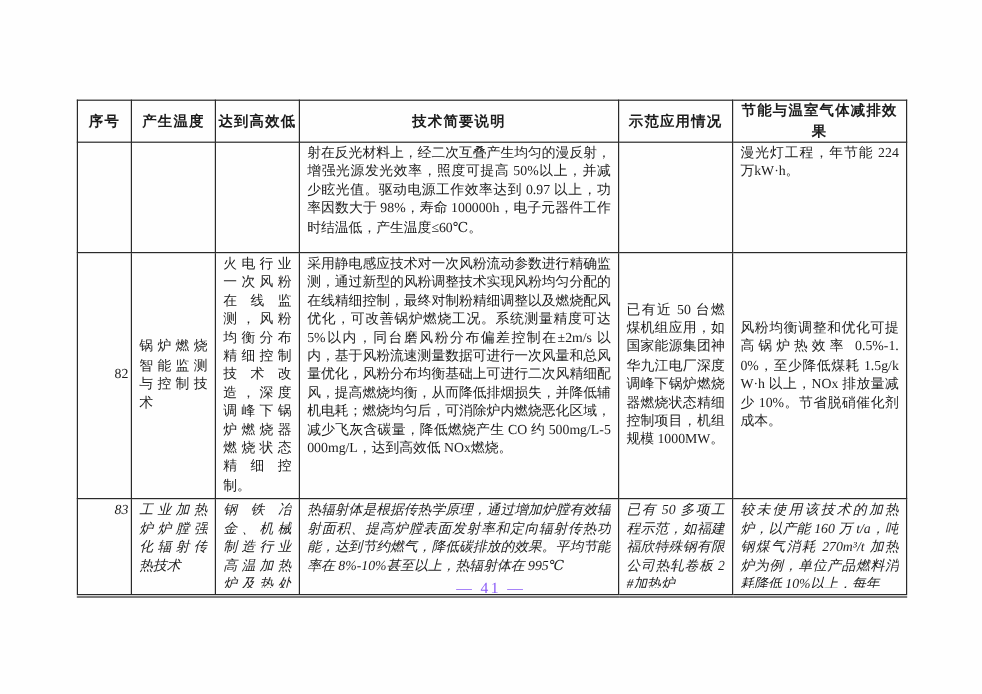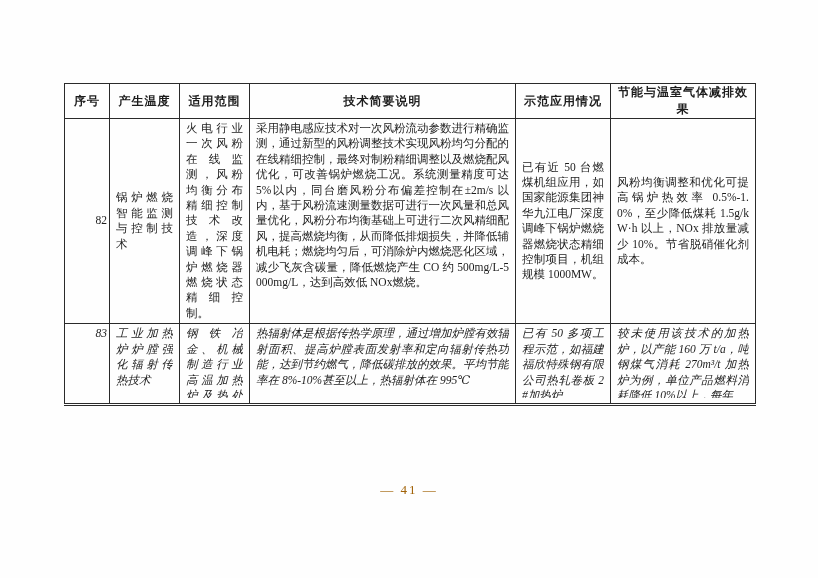--- a/index.html
+++ b/index.html
@@ -51,48 +51,56 @@
   tr.r-82 td.c-desc { vertical-align: top; }
   tr.r-83 td { height: 81px; vertical-align: top; border-bottom: 3px double #2a2a2a; font-style: italic; }
   tr.r-83 .clip { max-height: 72px; overflow: hidden; }
   .page-number {
     position: absolute;
     top: 482px; left: 0;
     width: 100%;
     text-align: center;
     font-size: 13px;
     letter-spacing: 2px;
-    color: #a16207;
+    color: #8b5cf6;
   }
 </style>
 </head>
 <body>
 
 <div class="page">
 
   <table class="tech-table">
     <colgroup>
       <col style="width:45px">
       <col style="width:70px">
       <col style="width:70px">
       <col style="width:266px">
       <col style="width:95px">
       <col style="width:145px">
     </colgroup>
     <thead>
       <tr>
         <th>序号</th>
         <th>产生温度</th>
-        <th>适用范围</th>
+        <th>达到高效低</th>
         <th>技术简要说明</th>
         <th>示范应用情况</th>
         <th>节能与温室气体减排效果</th>
       </tr>
     </thead>
     <tbody>
+      <tr class="r-cont">
+        <td class="c-no"></td>
+        <td class="c-name"></td>
+        <td class="c-scope"></td>
+        <td class="c-desc">射在反光材料上，经二次互叠产生均匀的漫反射，增强光源发光效率，照度可提高 50%以上，并减少眩光值。驱动电源工作效率达到 0.97 以上，功率因数大于 98%，寿命 100000h，电子元器件工作时结温低，产生温度≤60℃。</td>
+        <td class="c-app"></td>
+        <td class="c-effect">漫光灯工程，年节能 224 万kW·h。</td>
+      </tr>
       <tr class="r-82">
         <td class="c-no">82</td>
         <td class="c-name">锅炉燃烧智能监测与控制技术</td>
         <td class="c-scope">火电行业一次风粉在线监测，风粉均衡分布精细控制技术改造，深度调峰下锅炉燃烧器燃烧状态精细控制。</td>
         <td class="c-desc">采用静电感应技术对一次风粉流动参数进行精确监测，通过新型的风粉调整技术实现风粉均匀分配的在线精细控制，最终对制粉精细调整以及燃烧配风优化，可改善锅炉燃烧工况。系统测量精度可达5%以内，同台磨风粉分布偏差控制在±2m/s 以内，基于风粉流速测量数据可进行一次风量和总风量优化，风粉分布均衡基础上可进行二次风精细配风，提高燃烧均衡，从而降低排烟损失，并降低辅机电耗；燃烧均匀后，可消除炉内燃烧恶化区域，减少飞灰含碳量，降低燃烧产生 CO 约 500mg/L-5000mg/L，达到高效低 NOx燃烧。</td>
         <td class="c-app">已有近 50 台燃煤机组应用，如国家能源集团神华九江电厂深度调峰下锅炉燃烧器燃烧状态精细控制项目，机组规模 1000MW。</td>
         <td class="c-effect">风粉均衡调整和优化可提高锅炉热效率 0.5%-1.0%，至少降低煤耗 1.5g/kW·h 以上，NOx 排放量减少 10%。节省脱硝催化剂成本。</td>
       </tr>
       <tr class="r-83">
         <td class="c-no">

